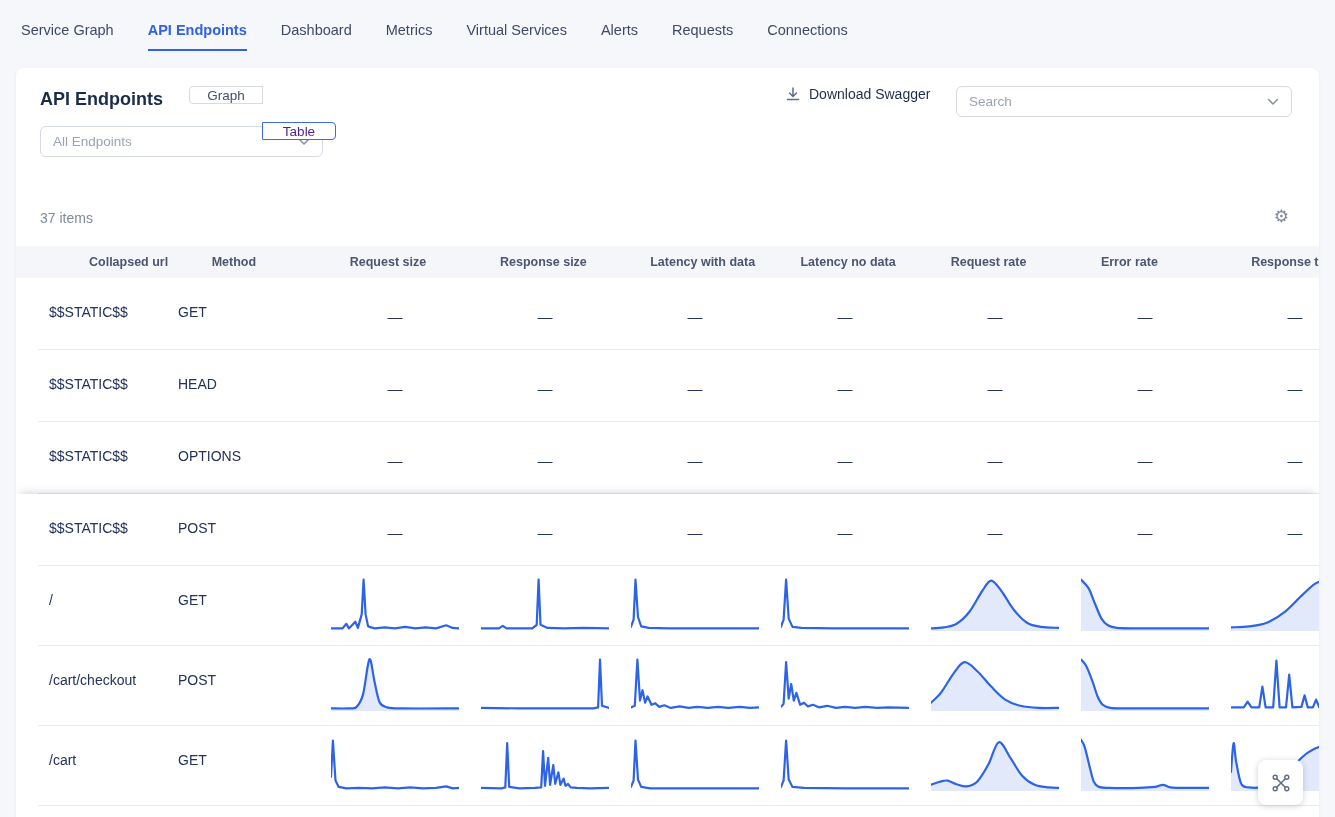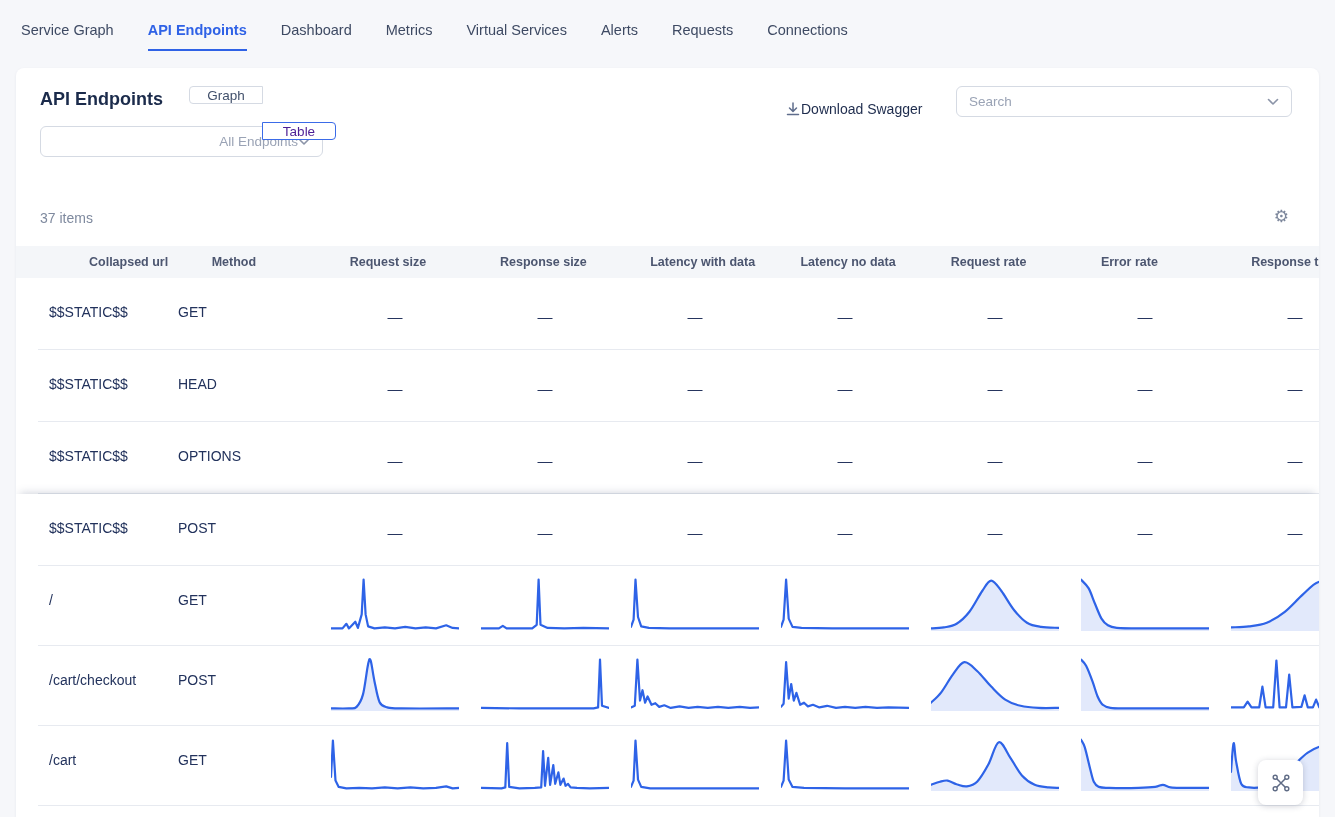--- a/index.html
+++ b/index.html
@@ -18,24 +18,24 @@
   .panel-title { position:absolute; left:24px; top:21px; font-size:18px; font-weight:bold; color:#1b2b4b; }
 
   .view-toggle { position:absolute; left:173px; top:18px; display:flex; height:31px; }
   .toggle-btn { width:74px; height:18px; display:flex; align-items:center; justify-content:center;
     font-size:13.5px; background:#fff; border:1px solid #d5dae3; color:#41506b; cursor:pointer; }
   .toggle-btn:first-child { border-radius:4px 0 0 4px; }
   .toggle-btn:last-child { border-radius:0 4px 4px 0; margin-left:-1px; }
   .toggle-btn.selected { border:1px solid #3b6be8; color:#4c1d95; z-index:2;margin-top:36px; }
 
   .select-box { position:absolute; left:24px; top:58px; width:283px; height:31px; border:1px solid #d5dae3;
-    border-radius:6px; background:#fff; display:flex; align-items:center; padding:0 12px; cursor:pointer;text-align:right; }
+    border-radius:6px; background:#fff; display:flex; align-items:center; padding:0 12px; cursor:pointer; }
   .select-box .ph { font-size:13.5px; color:#9aa3b5; flex:1; }
 
-  .download { position:absolute; left:769px; top:18px; height:31px; display:flex; align-items:flex-end; cursor:pointer; }
+  .download { position:absolute; left:769px; top:18px; height:31px; display:flex; align-items:flex-start; gap:8px; cursor:pointer; }
   .download .lbl { font-size:14px; color:#1e2c4d; }
 
   .search-box { position:absolute; left:940px; top:18px; width:336px; height:31px; border:1px solid #d5dae3;
     border-radius:6px; background:#fff; display:flex; align-items:center; padding:0 12px; }
   .search-box input { border:none; outline:none; flex:1; font-size:13.5px; color:#3a455e; background:transparent;
     font-family:"Liberation Sans", sans-serif; }
   .search-box input::placeholder { color:#9aa3b5; }
 
   .items-row { position:absolute; left:0; right:0; top:136px; height:30px; }
   .items-count { position:absolute; left:24px; top:6px; font-size:14px; color:#7e899e; }

